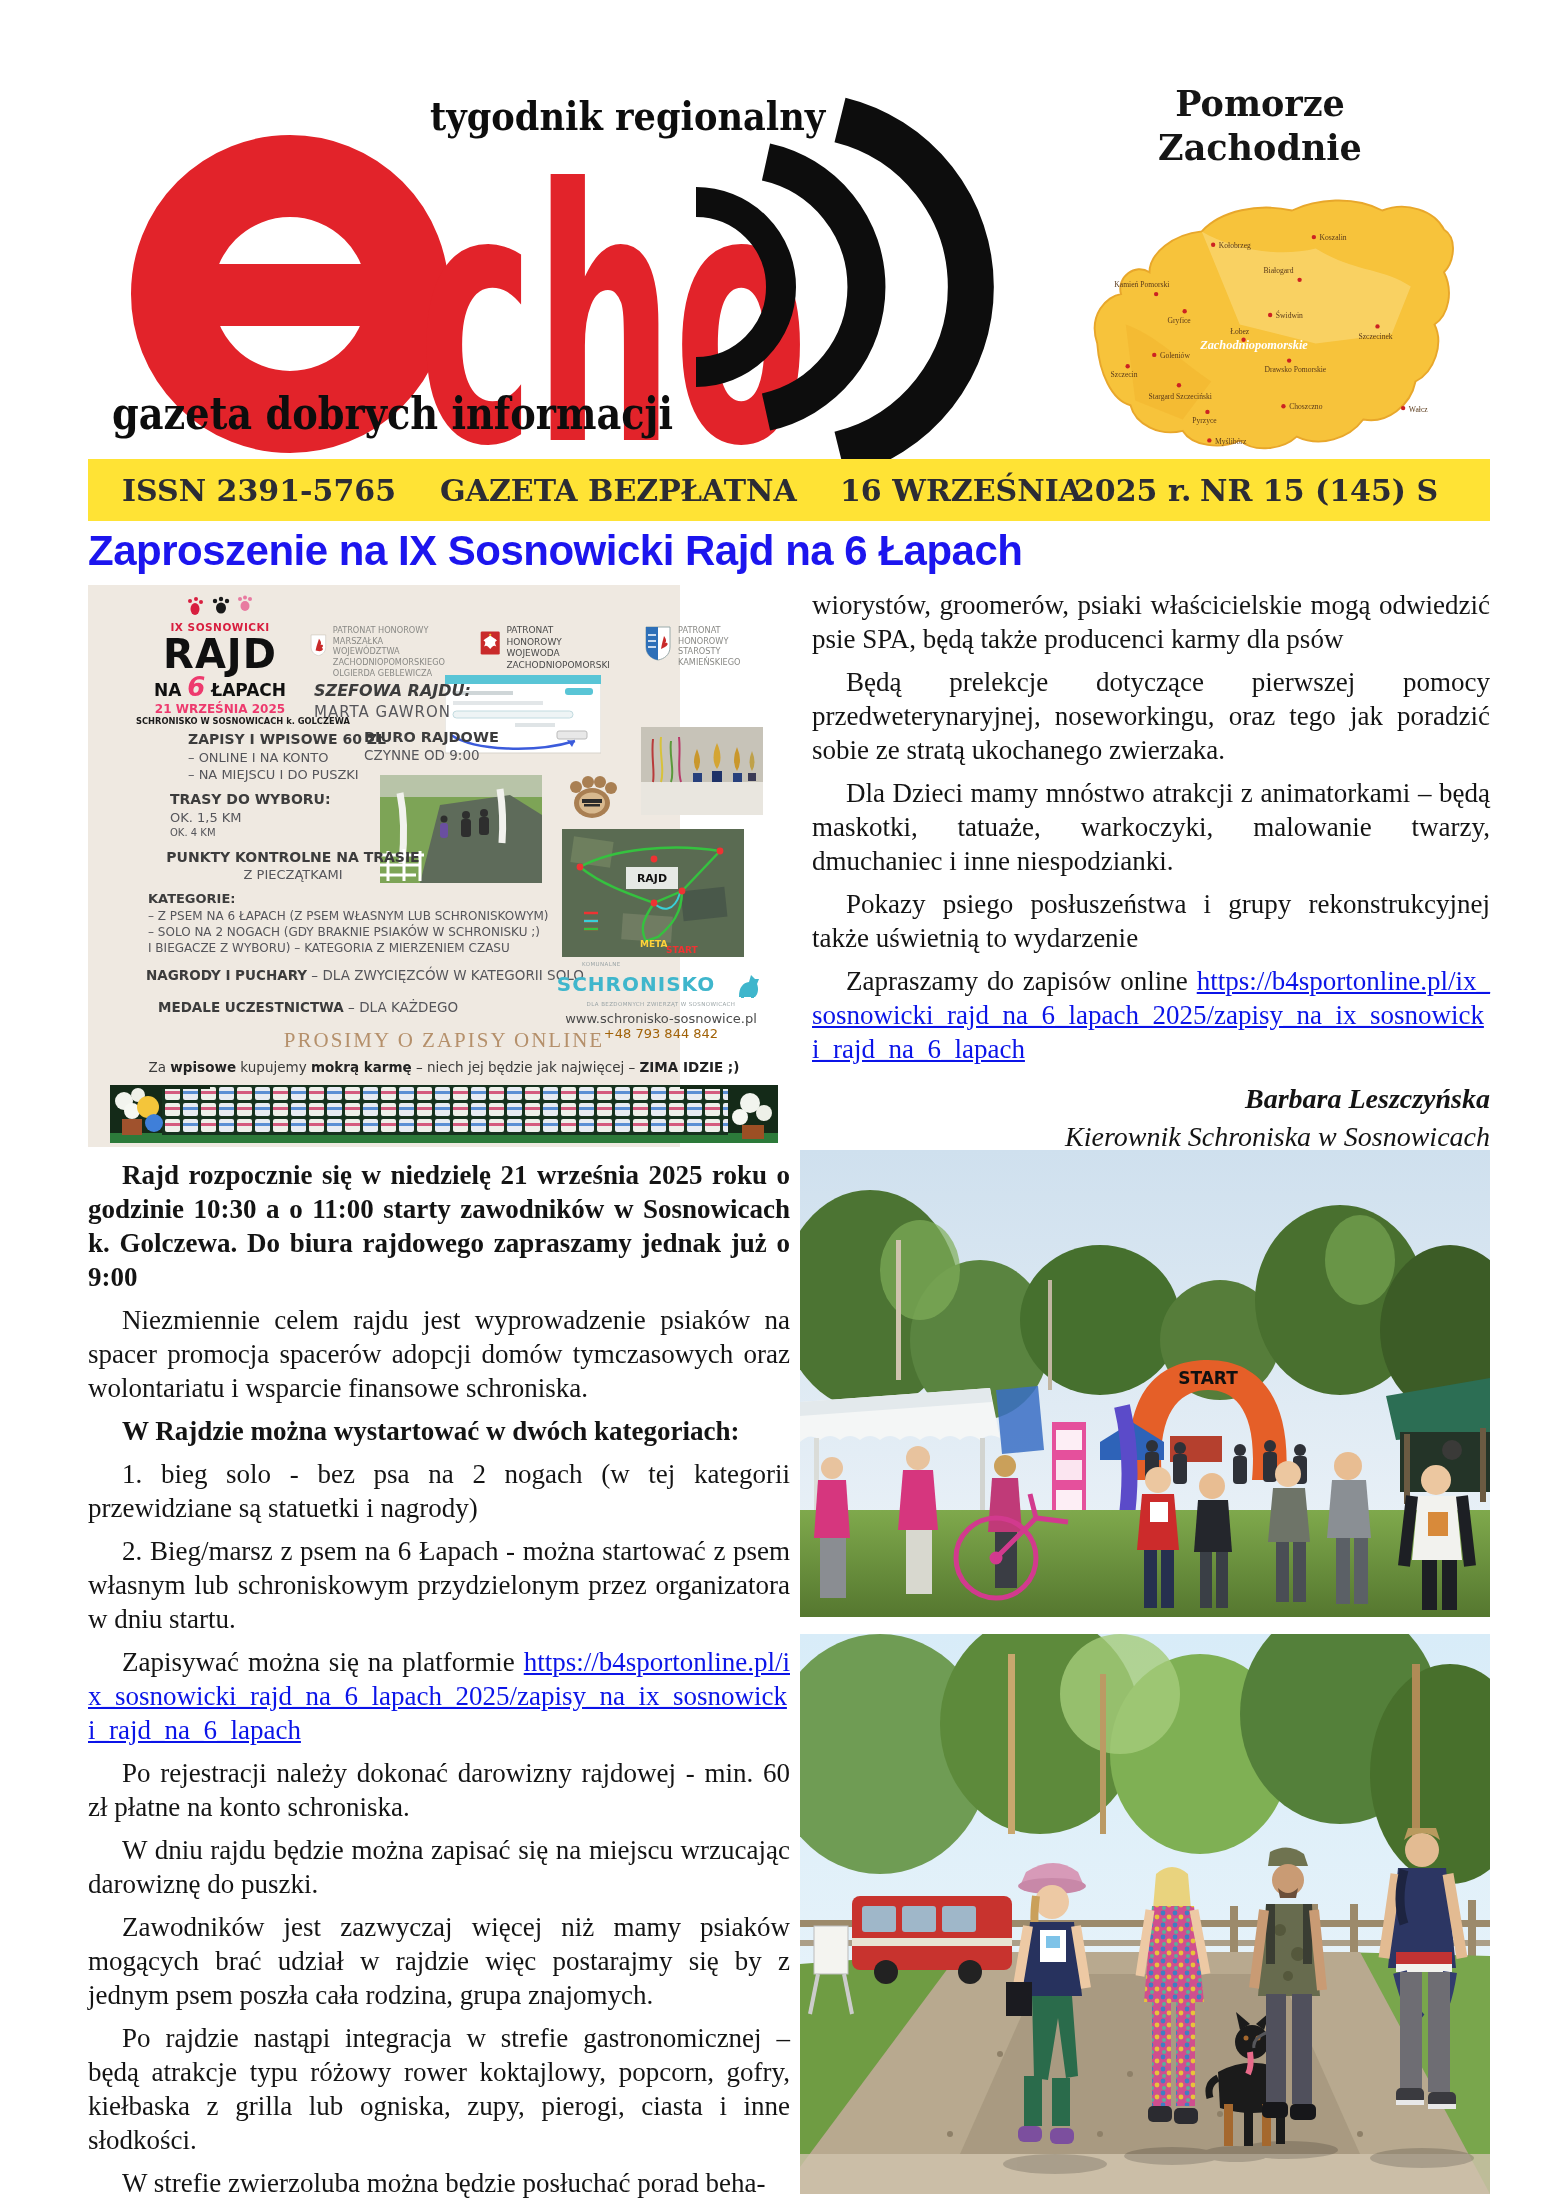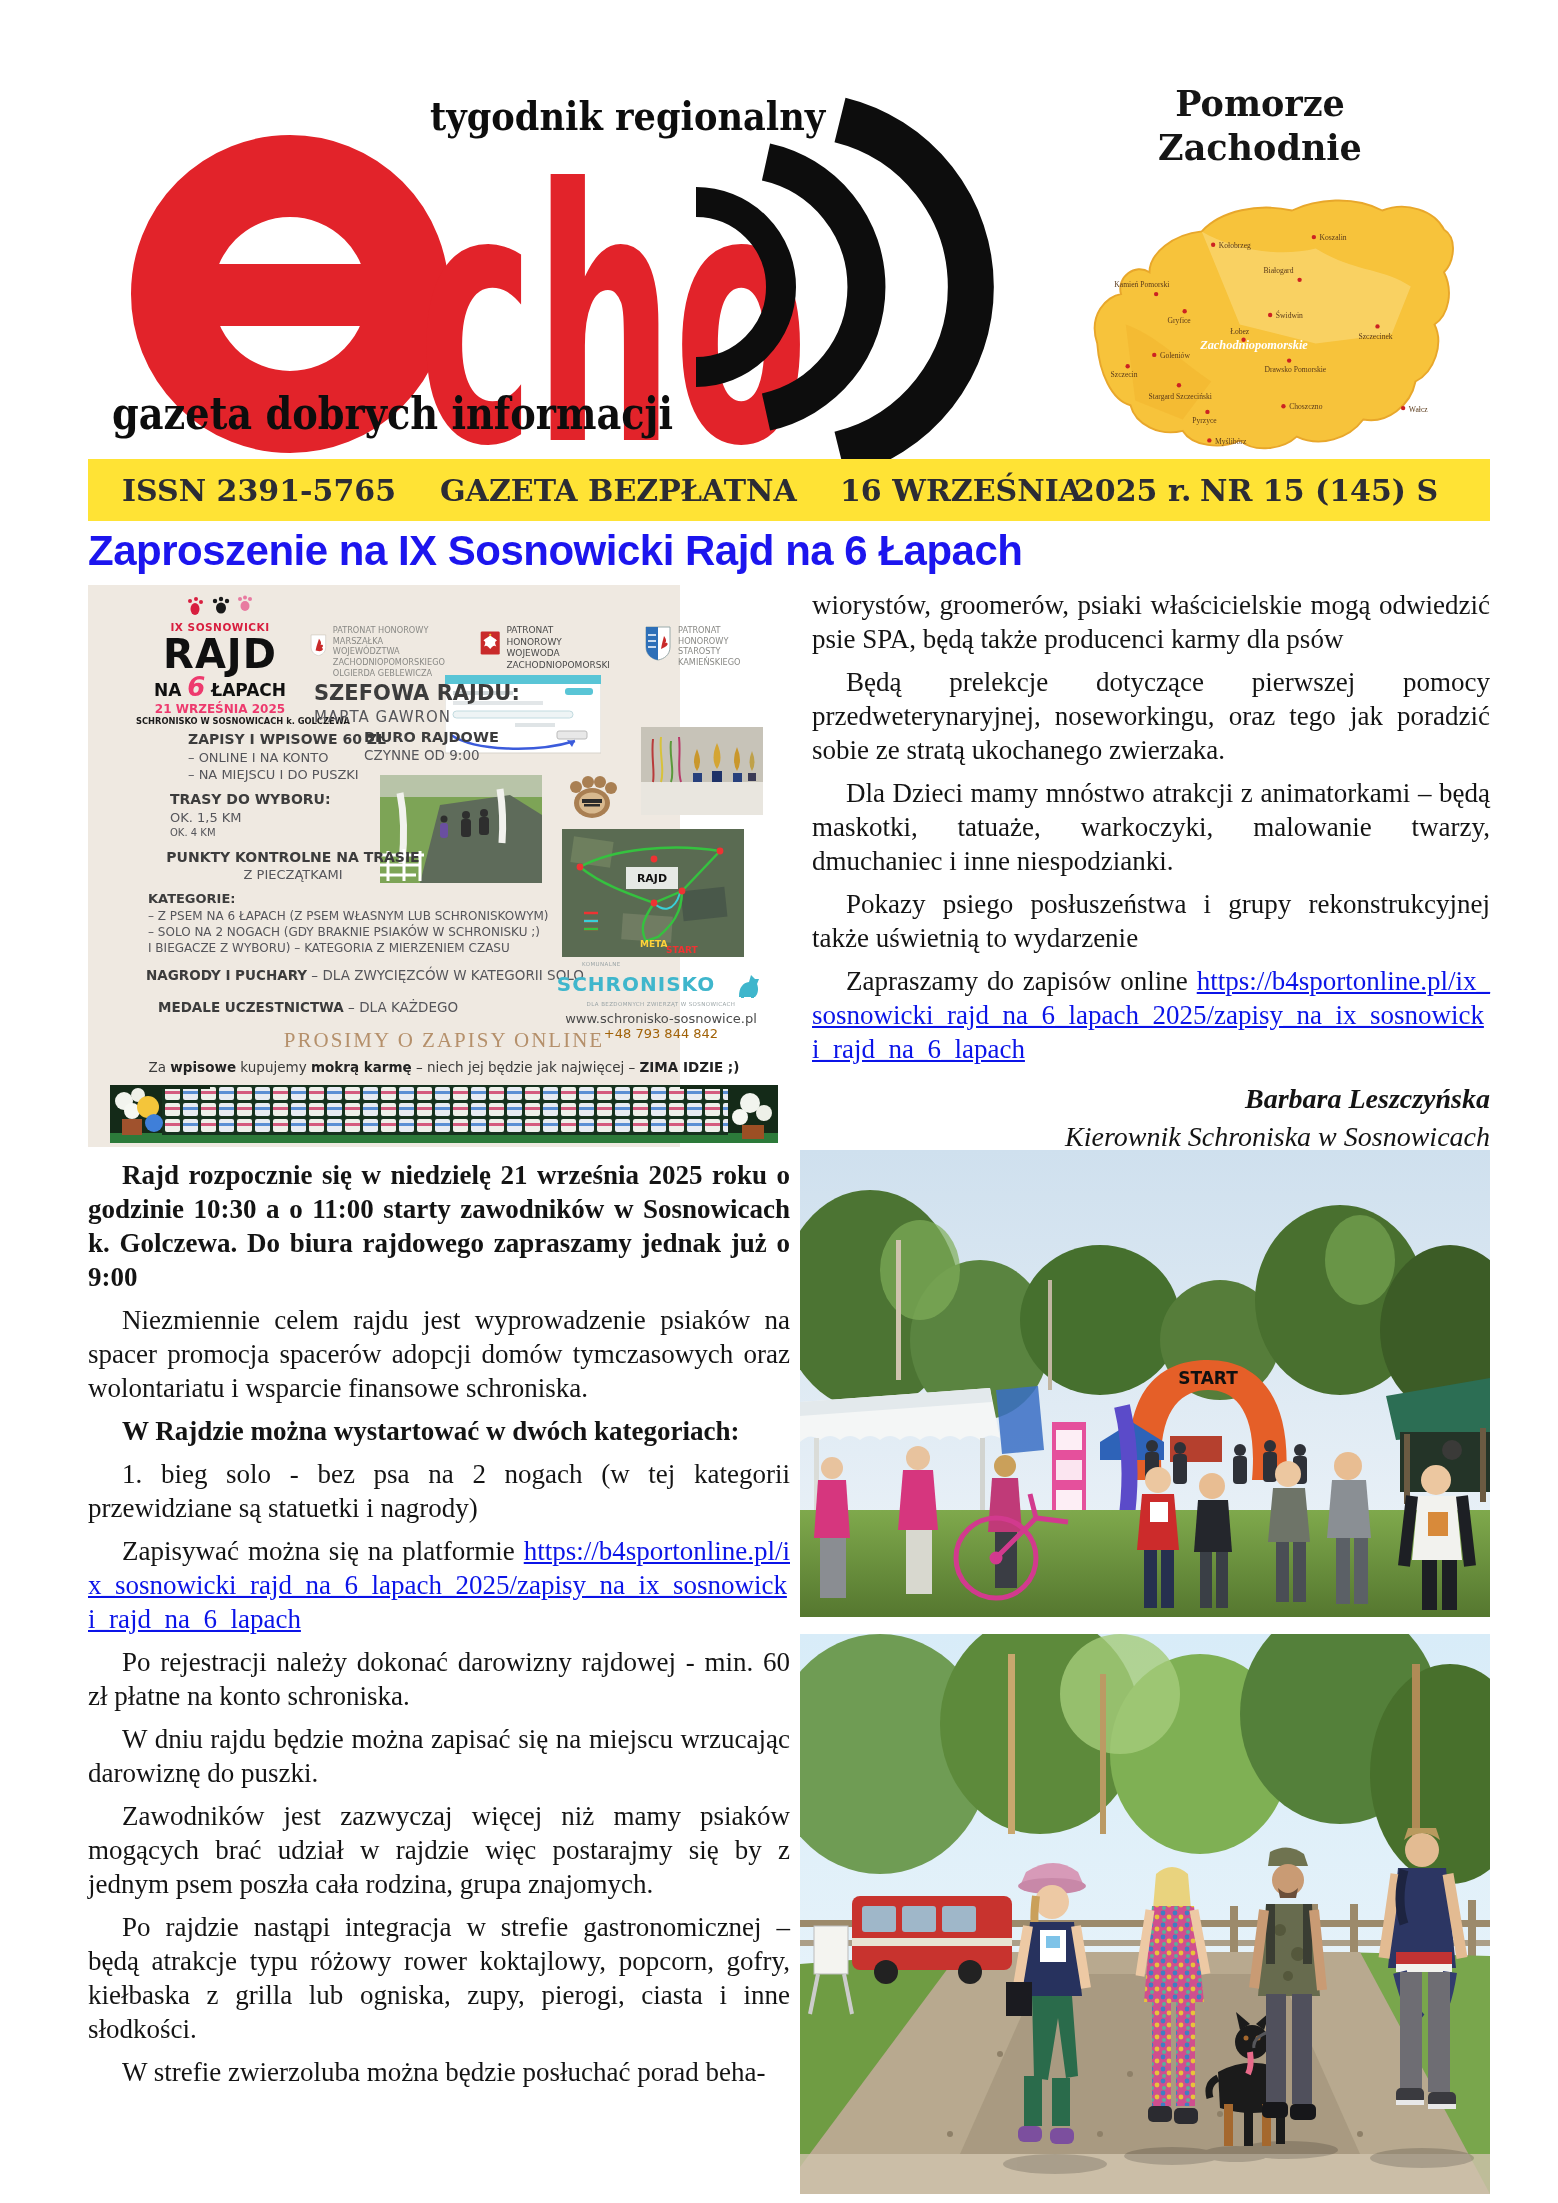--- a/index.html
+++ b/index.html
@@ -223,21 +223,21 @@
       <rect x="8" y="16" width="60" height="4" fill="#cfd6d8"></rect>
       <rect x="8" y="26" width="90" height="4" fill="#e2e6e8"></rect>
       <rect x="8" y="36" width="120" height="7" rx="3.5" fill="#eef4f5" stroke="#c2dbe0"></rect>
       <rect x="70" y="48" width="40" height="4" fill="#dfe4e6"></rect>
       <rect x="112" y="56" width="30" height="8" rx="2" fill="#e8e8e8" stroke="#bbb"></rect>
       <path d="M6,60 C30,76 90,78 130,66" fill="none" stroke="#3b5bdb" stroke-width="2.5"></path>
       <path d="M130,66 l-8,-1 l5,7 Z" fill="#3b5bdb"></path>
     </svg>
 
     <div class="abs" style="left:226px;top:96px;">
-      <div class="pt-b" style="font-size:21px;">SZEFOWA RAJDU:</div>
+      <div class="pt-b" style="font-size:16px;font-style:italic;">SZEFOWA RAJDU:</div>
       <div class="pt" style="font-size:15px;margin-top:3px;letter-spacing:1px;">MARTA GAWRON</div>
     </div>
 
     <div class="abs" style="left:100px;top:146px;">
       <div class="pt-b" style="font-size:14px;">ZAPISY I WPISOWE 60 ZŁ</div>
       <div class="pt" style="font-size:13px;margin-top:3px;">– ONLINE I NA KONTO</div>
       <div class="pt" style="font-size:13px;margin-top:2px;">– NA MIEJSCU I DO PUSZKI</div>
     </div>
 
     <div class="abs" style="left:276px;top:144px;">
@@ -395,20 +395,21 @@
         <rect x="632" y="40" width="22" height="14" fill="#9c4f24"></rect>
       </g>
     </svg>
   </div>
 
   <div class="article-left">
     <p class="art bold">Rajd rozpocznie się w niedzielę 21 września 2025 roku o godzinie 10:30 a o 11:00 starty zawodników w Sosnowicach k. Golczewa. Do biura rajdowego zapraszamy jednak już o 9:00</p>
     <p class="art">Niezmiennie celem rajdu jest wyprowadzenie psiaków na spacer promocja spacerów adopcji domów tymczasowych oraz wolontariatu i wsparcie finansowe schroniska.</p>
     <p class="art bold">W Rajdzie można wystartować w dwóch kategoriach:</p>
     <p class="art">1. bieg solo - bez psa na 2 nogach (w tej kategorii przewidziane są statuetki i nagrody)</p>
+    <p class="art">2. Bieg/marsz z psem na 6 Łapach - można startować z psem własnym lub schroniskowym przydzielonym przez organizatora w dniu startu.</p>
     <p class="art"><span>Zapisywać można się na platformie </span><a class="link" href="#">https://b4sportonline.pl/ix_sosnowicki_rajd_na_6_lapach_2025/zapisy_na_ix_sosnowicki_rajd_na_6_lapach</a></p>
     <p class="art">Po rejestracji należy dokonać darowizny rajdowej - min. 60 zł płatne na konto schroniska.</p>
     <p class="art">W dniu rajdu będzie można zapisać się na miejscu wrzucając darowiznę do puszki.</p>
     <p class="art">Zawodników jest zazwyczaj więcej niż mamy psiaków mogących brać udział w rajdzie więc postarajmy się by z jednym psem poszła cała rodzina, grupa znajomych.</p>
     <p class="art">Po rajdzie nastąpi integracja w strefie gastronomicznej – będą atrakcje typu różowy rower koktajlowy, popcorn, gofry, kiełbaska z grilla lub ogniska, zupy, pierogi, ciasta i inne słodkości.</p>
     <p class="art">W strefie zwierzoluba można będzie posłuchać porad beha-</p>
   </div>
 
   <div class="article-right">
     <p class="art noindent">wiorystów, groomerów, psiaki właścicielskie mogą odwiedzić psie SPA, będą także producenci karmy dla psów</p>

